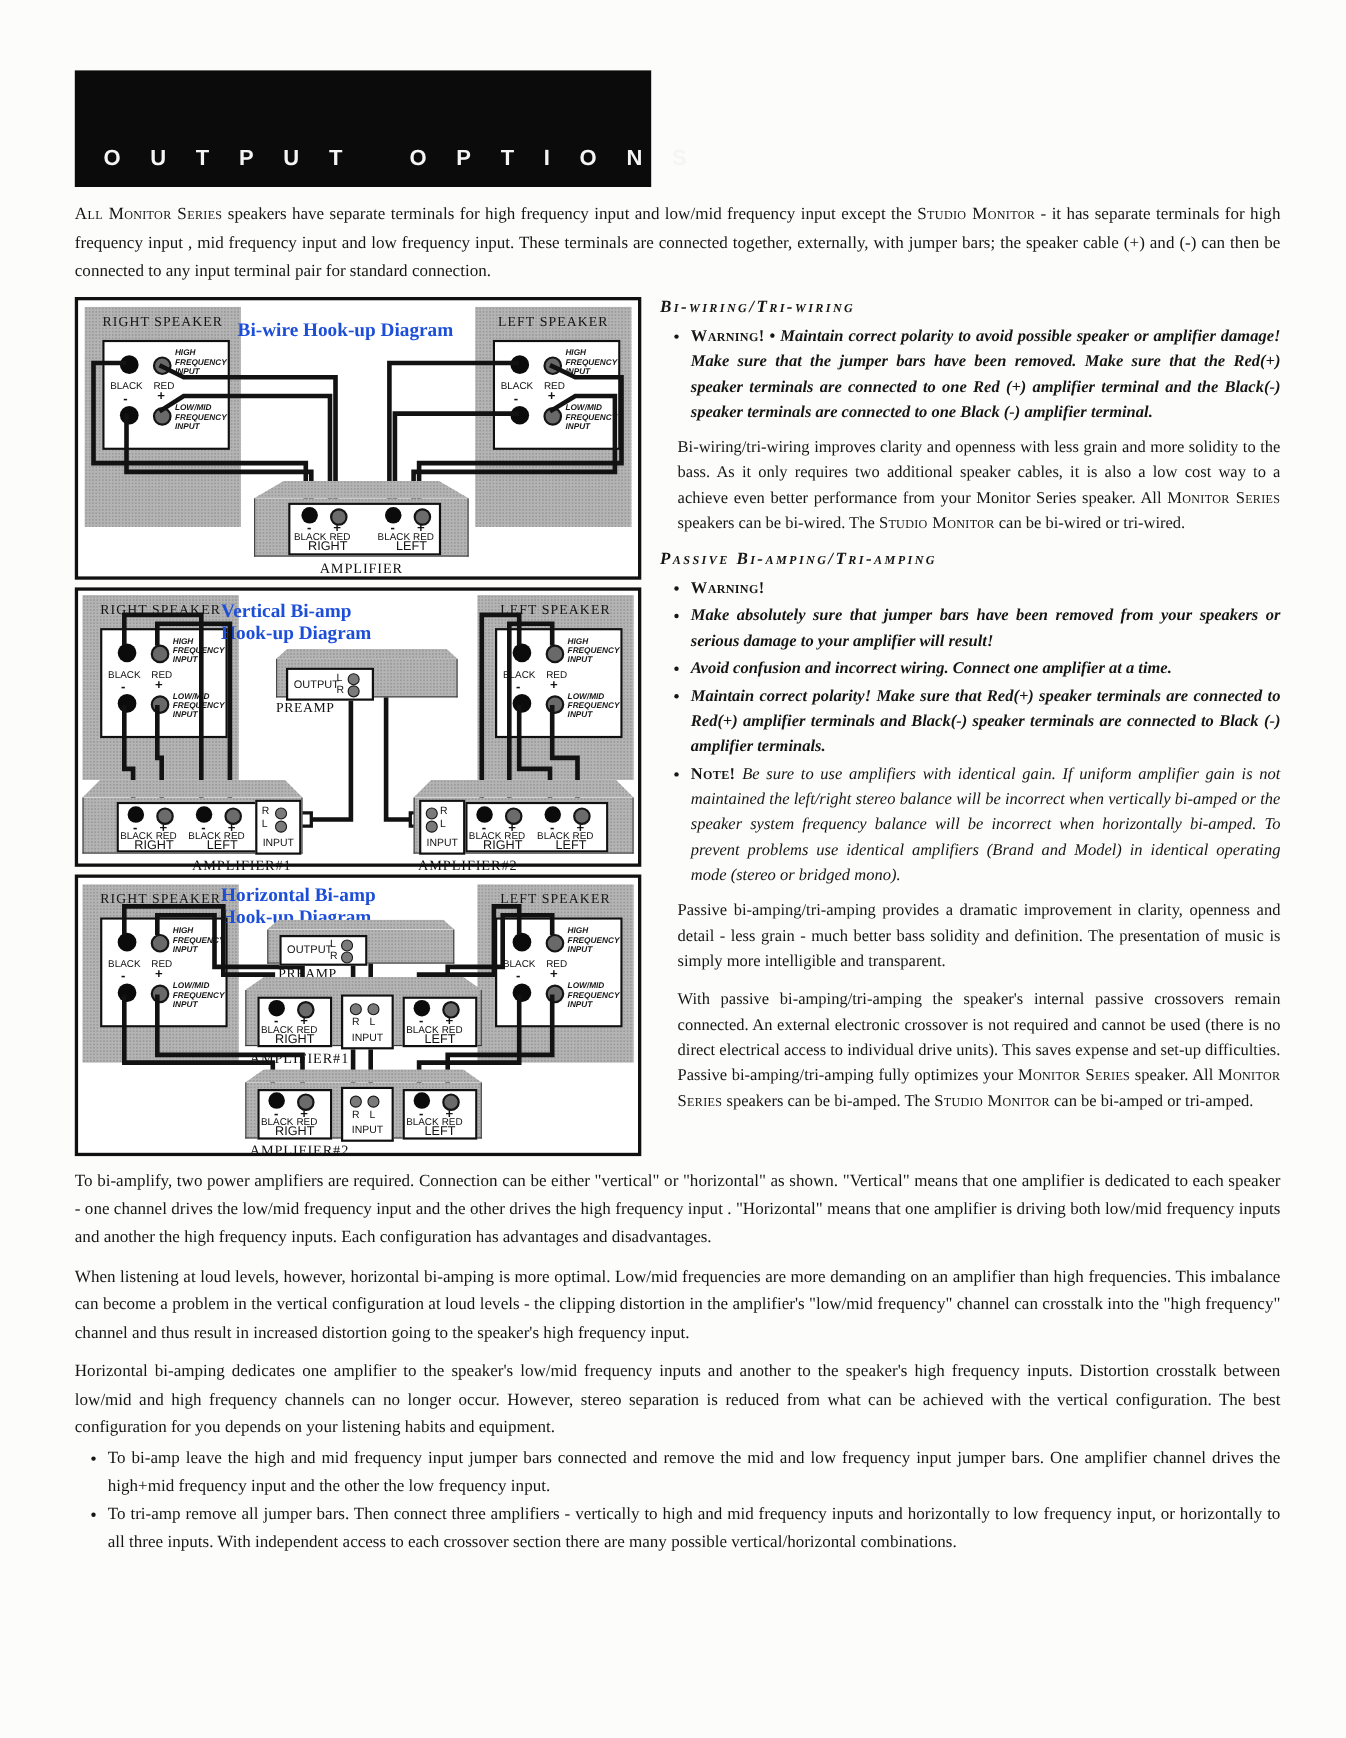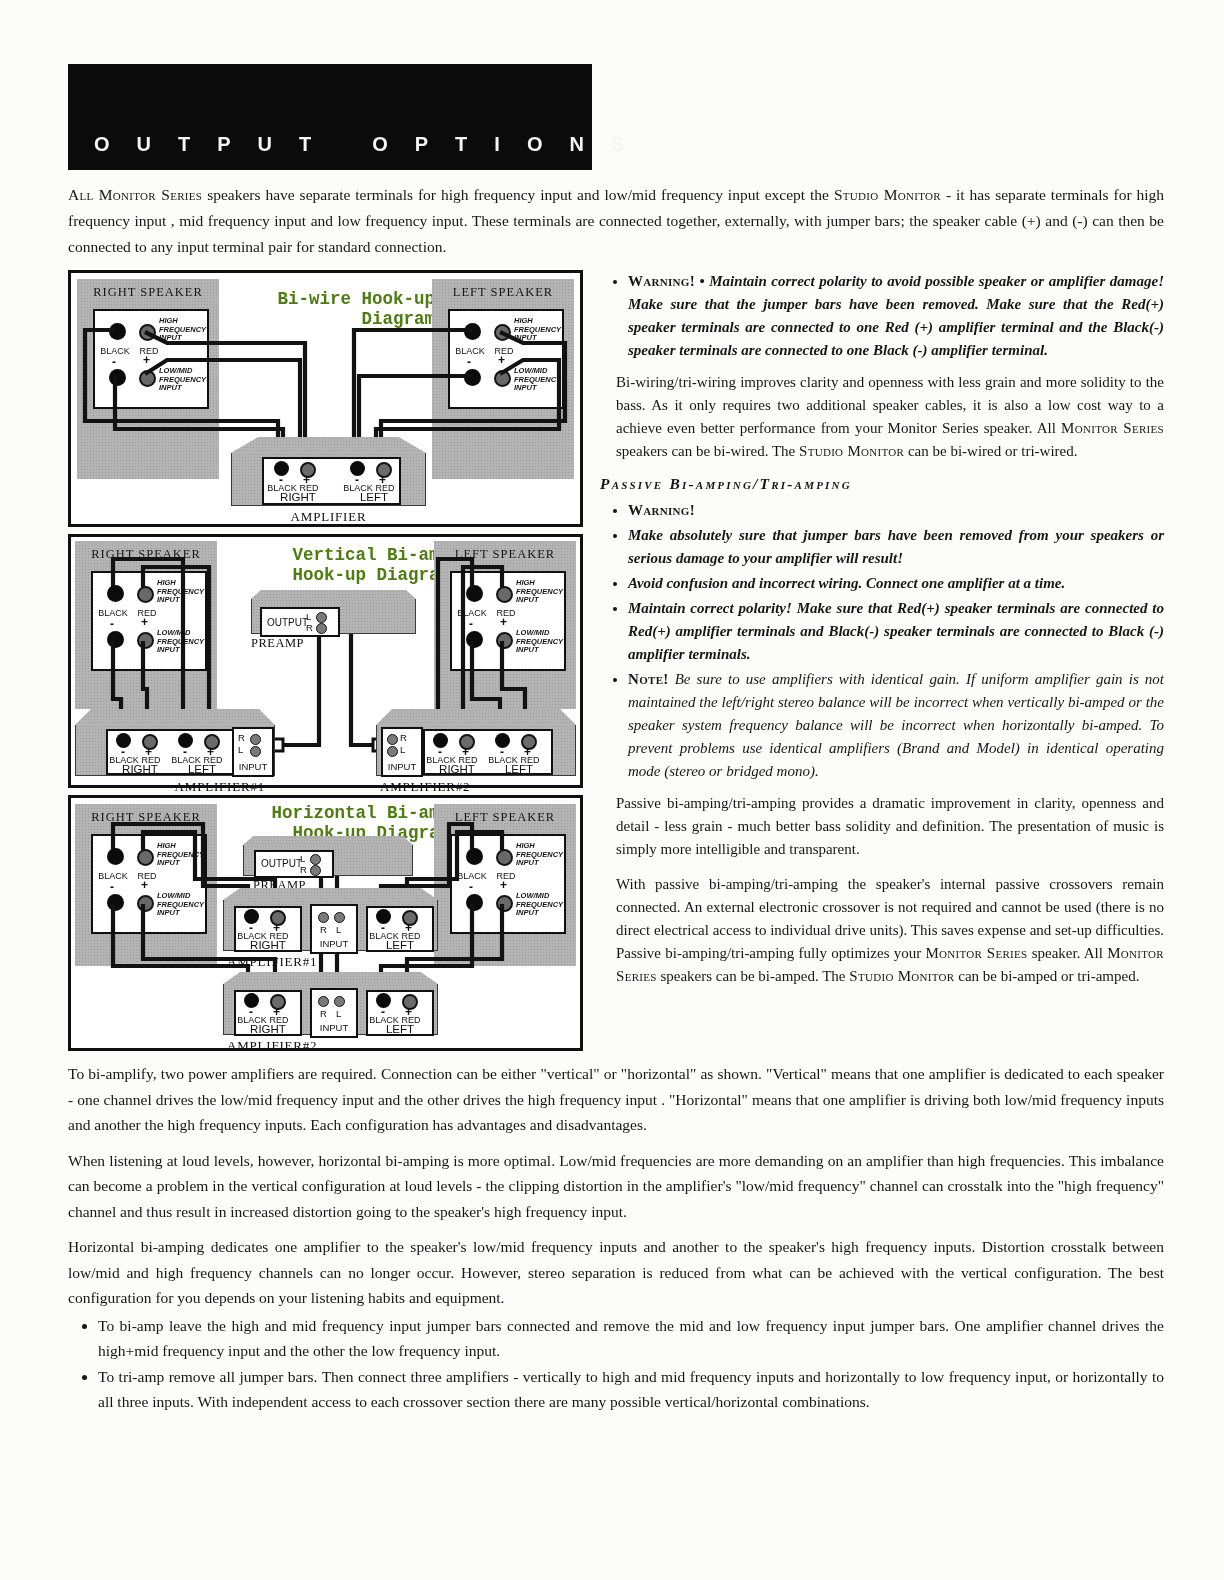--- a/index.html
+++ b/index.html
@@ -19,22 +19,22 @@
   
   .cols {display:flex; margin-top:10px; align-items:flex-start;}
   .dcol {width:516px; flex:none;}
   .tcol {flex:1; margin-left:16px;}
 
   
   .diag {position:relative; width:509px; background:#ffffff; border:3px solid #101010; margin-bottom:7px;}
   .gx {background-color:#b4b4b4;
        background-image:radial-gradient(#9a9a9a 0.8px, rgba(0,0,0,0) 0.9px);
        background-size:3px 3px;}
-  .dtitle {position:absolute; text-align:right; font-weight:700; font-size:17.5px;
-           line-height:20px; color:#4d7c0f;font-family:Liberation Mono, monospace;}
+  .dtitle {position:absolute; text-align:left; font-weight:700; font-size:17.5px;
+           line-height:20px; color:#1d4ed8;}
 
   
   .spk {position:absolute; width:142px;}
   .spk-t {padding-top:6px; text-align:center; font-size:12.5px; letter-spacing:1px; color:#151515;}
   .sbox {position:absolute; left:16px; top:30px; width:112px; height:96px; background:#fff; border:2px solid #0f0f0f;}
   .c {position:absolute; border-radius:50%;}
   .cb {width:17px; height:17px; background:#0b0b0b;}
   .cr {width:13px; height:13px; background:#696969; border:2px solid #141414;}
   .fq {position:absolute; font:italic 700 7.5px/8.5px "Liberation Sans", sans-serif; white-space:pre-line; color:#161616;}
   .bw {position:absolute; font:400 9px/9px "Liberation Sans", sans-serif; text-align:center; color:#111;}
@@ -483,20 +483,21 @@
                 <span class="chname">LEFT</span>
               </div>
             </div>
           </div>
           <div class="aname al">AMPLIFIER#2</div>
         </div>
       </div>
     </div>
 
     <div class="tcol">
+      <h3 class="sec-h">Bi-wiring/Tri-wiring</h3>
       <ul class="rlist">
         <li><span class="rs-scb">Warning!</span><span class="rs-b"> • </span><span class="rs-bi">Maintain correct polarity to avoid possible speaker or amplifier damage! Make sure that the jumper bars have been removed. Make sure that the Red(+) speaker terminals are connected to one Red (+) amplifier terminal and the Black(-) speaker terminals are connected to one Black (-) amplifier terminal.</span></li>
       </ul>
       <p><span>Bi-wiring/tri-wiring improves clarity and openness with less grain and more solidity to the bass. As it only requires two additional speaker cables, it is also a low cost way to a achieve even better performance from your Monitor Series speaker. All </span><span class="rs-sc">Monitor Series</span><span> speakers can be bi-wired. The </span><span class="rs-sc">Studio Monitor</span><span> can be bi-wired or tri-wired.</span></p>
 
       <h3 class="sec-h">Passive Bi-amping/Tri-amping</h3>
       <ul class="rlist">
         <li><span class="rs-scb">Warning!</span></li>
         <li><span class="rs-bi">Make absolutely sure that jumper bars have been removed from your speakers or serious damage to your amplifier will result!</span></li>
         <li><span class="rs-bi">Avoid confusion and incorrect wiring. Connect one amplifier at a time.</span></li>

